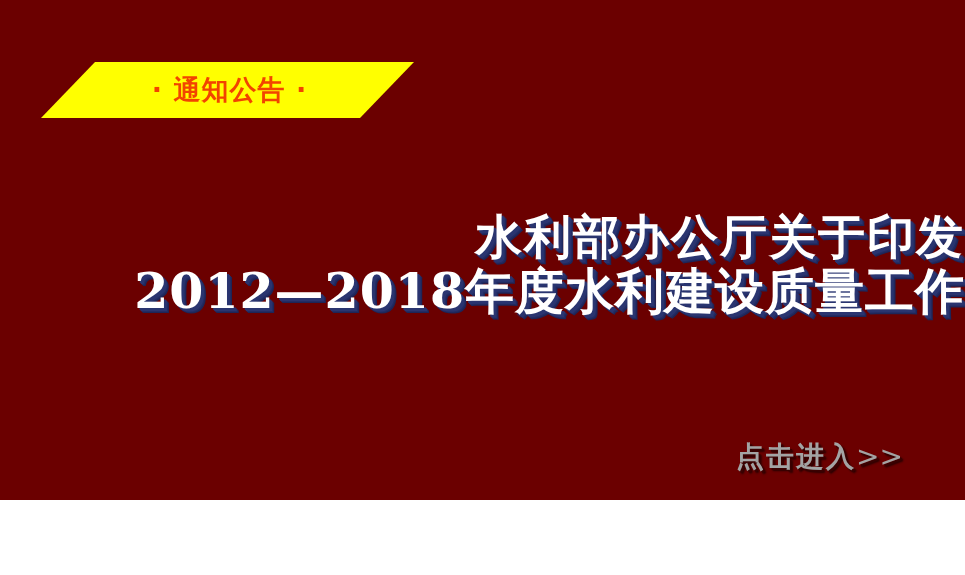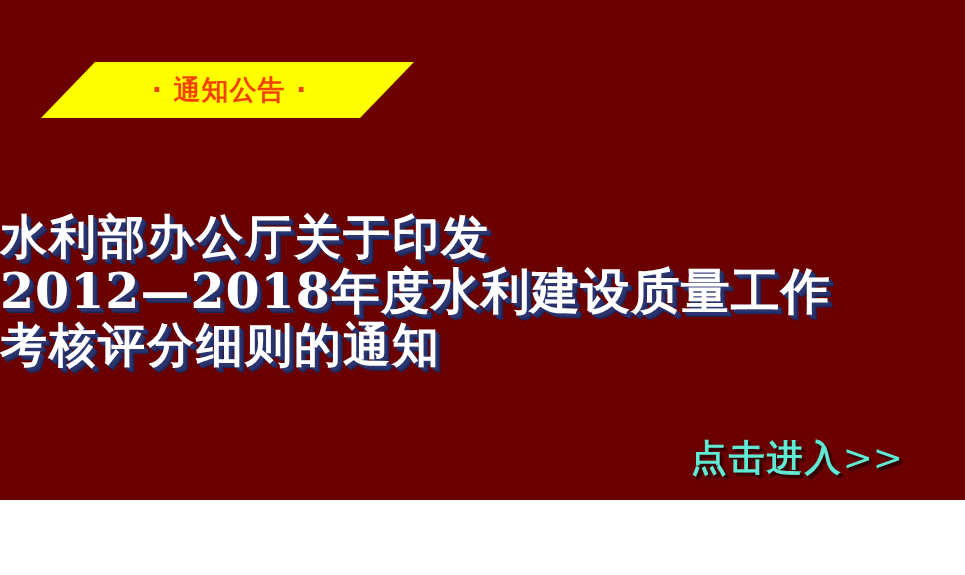--- a/index.html
+++ b/index.html
@@ -54,21 +54,21 @@
     letter-spacing: 1px;
     white-space: nowrap;
   }
 
   
   #headline {
     position: absolute;
     left: 0;
     top: 210px;
     width: 965px;
-    text-align: left;
+    text-align: right;
   }
   .hl-line {
     display: block;
     color: #FFFFFF;
     font-family: "DejaVu Serif", "Liberation Serif", serif;
     font-weight: bold;
     font-size: 47px;
     line-height: 54px;
     letter-spacing: 2px;
     white-space: nowrap;
@@ -81,24 +81,24 @@
   .hl-line.wide {
     letter-spacing: 1px;
     font-size: 49px;
   }
 
   
   #cta {
     position: absolute;
     right: 62px;
     top: 434px;
-    color: #5eead4;
+    color: #a3a3a3;
     font-family: "DejaVu Serif", "Liberation Serif", serif;
     font-weight: bold;
-    font-size: 36px;
+    font-size: 28px;
     line-height: 46px;
     letter-spacing: 2px;
     white-space: nowrap;
     cursor: pointer;
     text-shadow:
        2px 2px 0 #3A0000,
        3px 3px 2px #240000;
   }
   #cta .arrows {
     font-family: "DejaVu Sans", sans-serif;
@@ -112,20 +112,19 @@
 <div id="stage">
 
   <div id="banner">
     <div id="banner-shape"></div>
     <div id="banner-label">· 通知公告 ·</div>
   </div>
 
   <div id="headline">
     <span class="hl-line">水利部办公厅关于印发</span>
     <span class="hl-line wide">2012—2018年度水利建设质量工作</span>
-    <span class="hl-line">考核评分细则的通知</span>
   </div>
 
   <div id="cta">
     <span>点击进入</span><span class="arrows">&gt;&gt;</span>
   </div>
 
 </div>
 
 </body></html>

